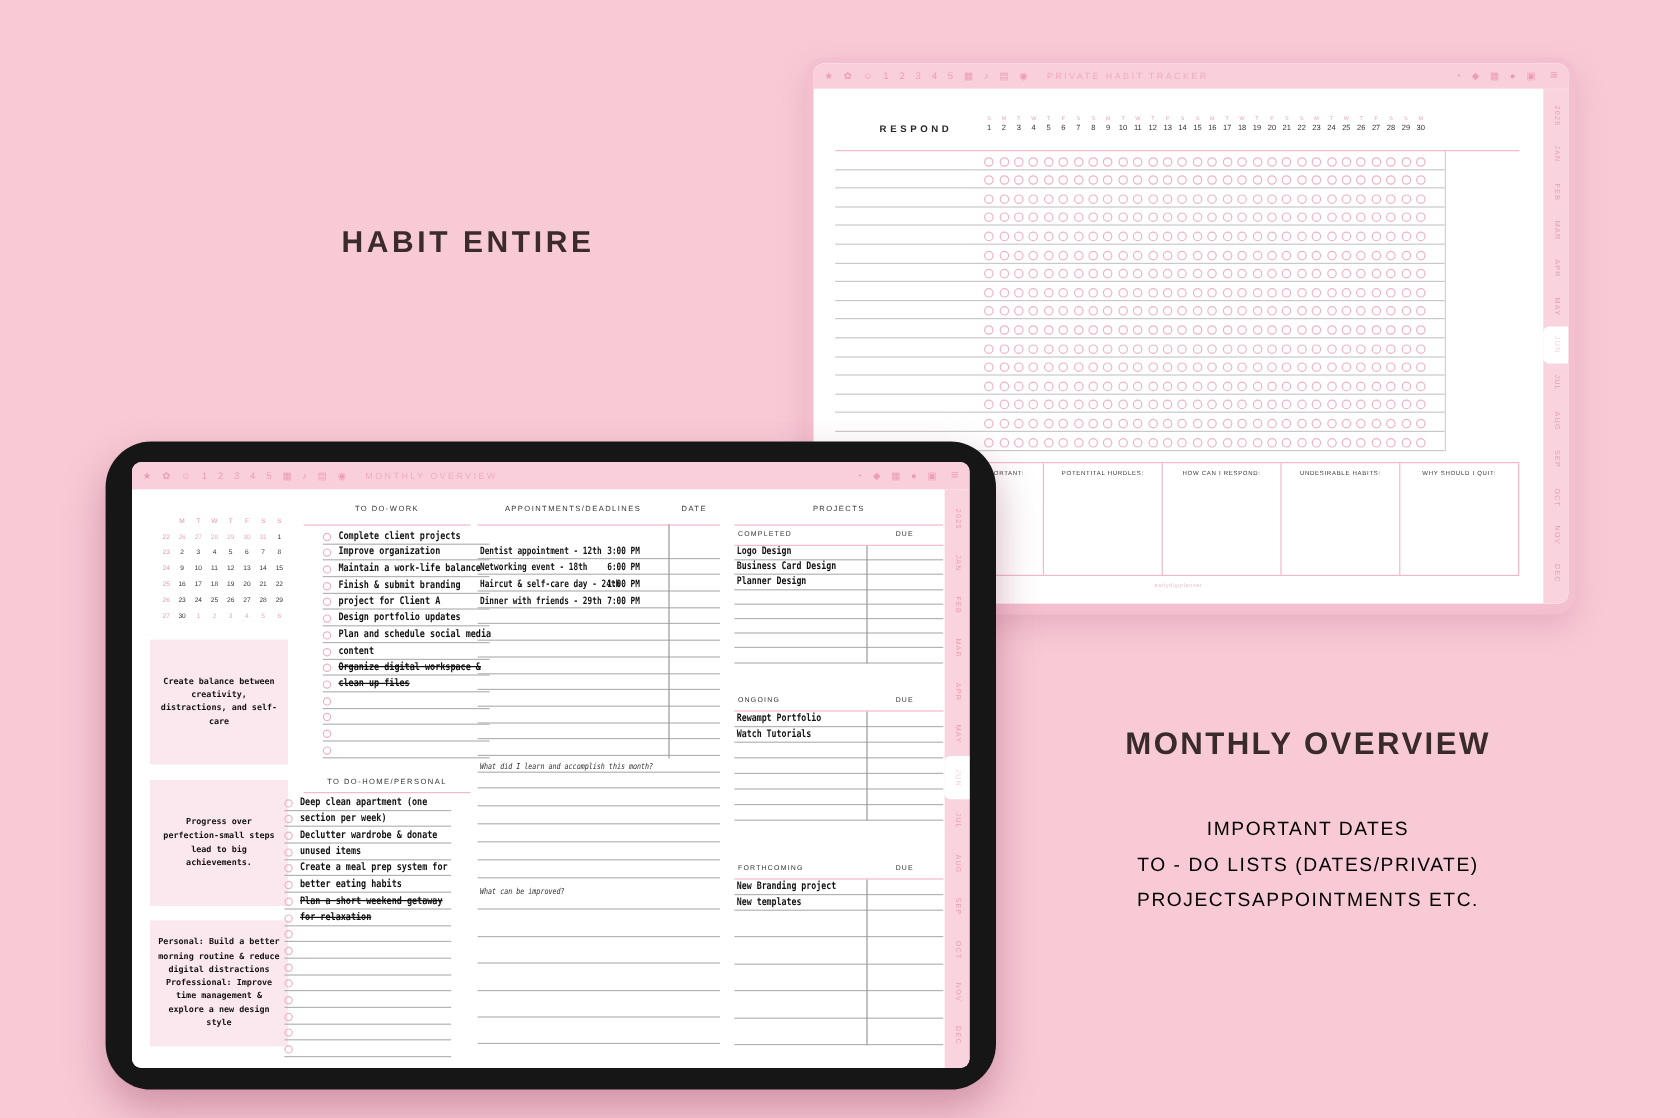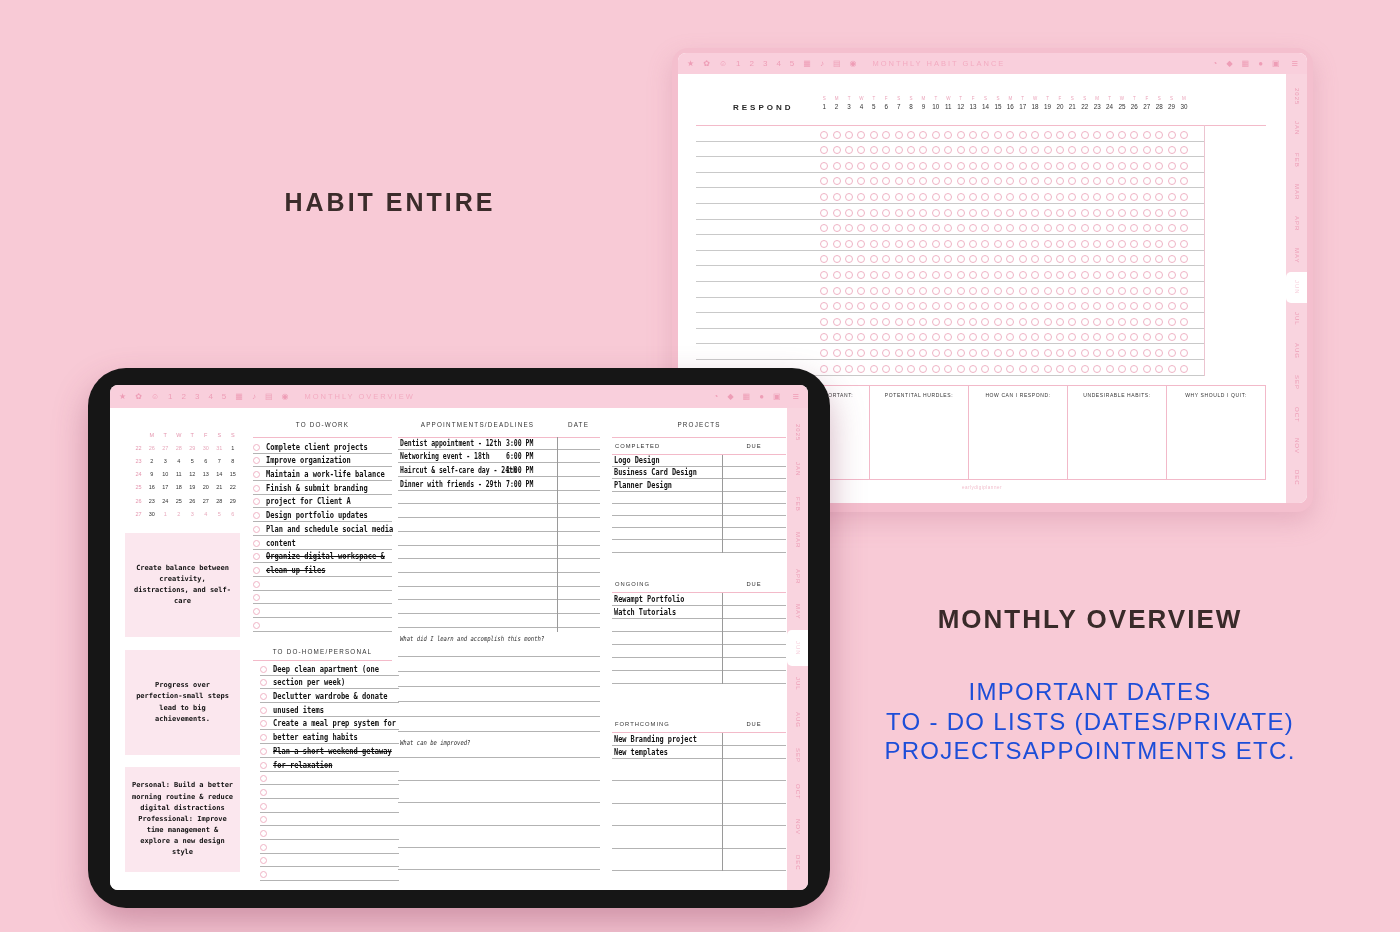--- a/index.html
+++ b/index.html
@@ -4,21 +4,21 @@
 <style>
 *{margin:0;padding:0;box-sizing:border-box}
 html,body{width:1400px;height:932px}
 body{background:#f8cad6;position:relative;overflow:hidden;font-family:"Liberation Sans",sans-serif}
 
 
 .side-label{position:absolute;left:190px;top:188px;width:400px;text-align:center;
   font-size:25px;font-weight:bold;letter-spacing:3px;color:#3b2c2b}
 .right-text{position:absolute;left:875px;top:604px;width:430px;text-align:center;color:#443534}
 .rt-title{font-size:26px;font-weight:bold;letter-spacing:2px;color:#392b2a;margin-bottom:42px}
-.rt-line{font-size:24px;letter-spacing:1.3px;line-height:29.5px;color:#1d4ed8}
+.rt-line{font-size:16px;letter-spacing:1.3px;line-height:29.5px;color:#000000}
 
 
 .tablet{position:absolute;overflow:hidden}
 #tablet-top{left:672px;top:48px;width:641px;height:464px;background:#f4bfce;border-radius:16px;
   padding:5px 6px 9px 6px;box-shadow:0 10px 24px rgba(190,110,140,.28);z-index:1}
 #tablet-bottom{left:88px;top:368px;width:742px;height:540px;background:#161616;border-radius:38px;
   padding:17px 22px 18px 22px;box-shadow:0 16px 34px rgba(140,55,90,.38);z-index:2}
 .screen{width:100%;height:100%;display:flex;flex-direction:column;border-radius:8px;overflow:hidden;background:#fff}
 .toolbar{display:flex;align-items:center;background:#f9cfdc;flex:0 0 21px;padding:0 9px;color:#ee9db6}
 #tablet-bottom .toolbar{flex:0 0 23px}
@@ -66,31 +66,31 @@
 #note-2{top:242px;height:105px}
 #note-3{top:359px;height:105px}
 .np + .np{margin-top:0}
 .sec-title{position:absolute;font-size:6.3px;letter-spacing:1.2px;color:#333;text-align:center;white-space:nowrap}
 #work-title{left:143px;top:13px;width:139px}
 #home-title{left:143px;top:240px;width:139px}
 #work-underline{left:143px;top:29px;width:139px}
 #home-underline{left:143px;top:252px;width:139px}
 #appt-underline{left:288px;top:29px;width:202px}
 #proj-underline{left:502px;top:29px;width:174px}
-#work-rows{position:absolute;left:143px;top:32px;width:139px}
-#home-rows{position:absolute;left:150px;top:254px;width:139px}
+#work-rows{position:absolute;left:159px;top:32px;width:139px}
+#home-rows{position:absolute;left:127px;top:254px;width:139px}
 .trow{height:13.7px;border-bottom:1px solid #b3b3b3;position:relative}
 .tcirc{position:absolute;left:0;bottom:2px;width:7px;height:7px;border:1px solid #efb3c5;border-radius:50%}
 .ttext{position:absolute;left:13px;bottom:1px;font-family:"DejaVu Sans Mono",monospace;font-weight:bold;
   font-size:8.6px;white-space:nowrap;color:#111;transform:scaleX(.82);transform-origin:0 100%}
 .ttext.strike{text-decoration:line-through}
 #appt-header{position:absolute;left:288px;top:13px;width:202px;display:flex}
 #appt-title{width:159px;text-align:center;font-size:6.3px;letter-spacing:1.2px;color:#333;white-space:nowrap}
 #appt-date-label{width:43px;text-align:center;font-size:6.3px;letter-spacing:1.2px;color:#333}
-#appt-rows{position:absolute;left:288px;top:28px;width:202px}
+#appt-rows{position:absolute;left:288px;top:44px;width:202px}
 .arow{height:13.7px;border-bottom:1px solid #b3b3b3;position:relative}
 .atext{position:absolute;left:2px;bottom:1px;font-family:"DejaVu Sans Mono",monospace;font-weight:bold;
   font-size:8.3px;white-space:nowrap;color:#111;transform:scaleX(.78);transform-origin:0 100%}
 .atime{position:absolute;left:108px;bottom:1px;font-family:"DejaVu Sans Mono",monospace;font-weight:bold;
   font-size:8.3px;white-space:nowrap;color:#111;transform:scaleX(.78);transform-origin:0 100%}
 #appt-divider{position:absolute;left:447px;top:29px;width:1px;height:195px;background:#9a9a9a}
 .question{position:absolute;left:290px;width:200px;font-family:"DejaVu Sans Mono",monospace;font-style:italic;
   font-size:6.8px;color:#2c2c2c;white-space:nowrap;transform:scaleX(.82);transform-origin:0 50%}
 #q1{top:227px}
 #q2{top:331px}
@@ -130,21 +130,21 @@
           <div class="tbn">1</div>
           <div class="tbn">2</div>
           <div class="tbn">3</div>
           <div class="tbn">4</div>
           <div class="tbn">5</div>
           <div class="tbi">▦</div>
           <div class="tbi">♪</div>
           <div class="tbi">▤</div>
           <div class="tbi">◉</div>
         </div>
-      <div class="tb-title">MONTHLY HABIT GLANCE</div>
+      <div class="tb-title">PRIVATE HABIT TRACKER</div>
       <div class="tb-right">
           <div class="tbi">◔</div>
           <div class="tbi">◆</div>
           <div class="tbi">▦</div>
           <div class="tbi">●</div>
           <div class="tbi">▣</div>
         </div>
       <div class="tb-menu">≡</div>
     </div>
     <div class="content">

